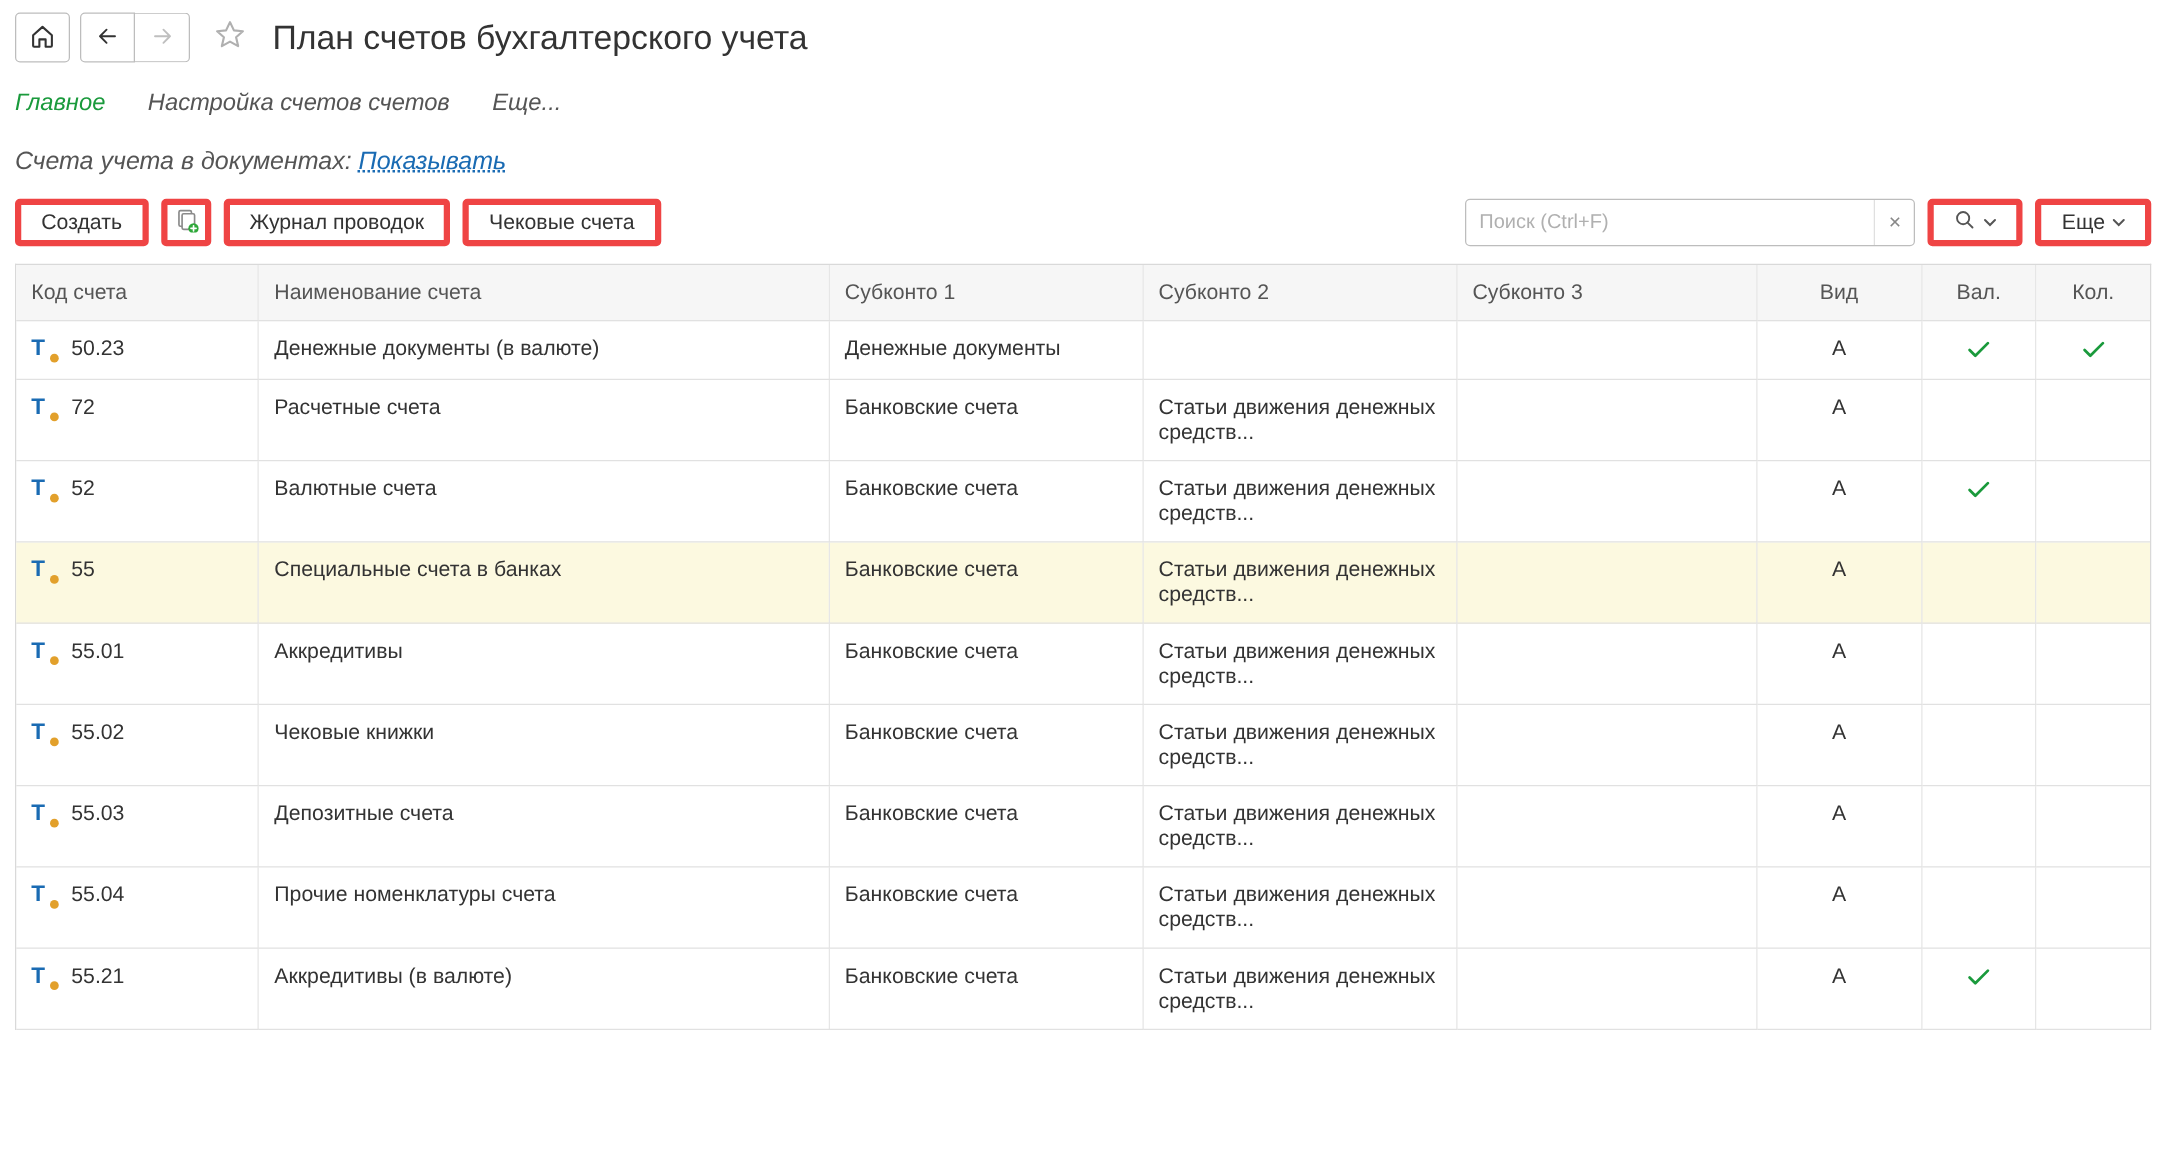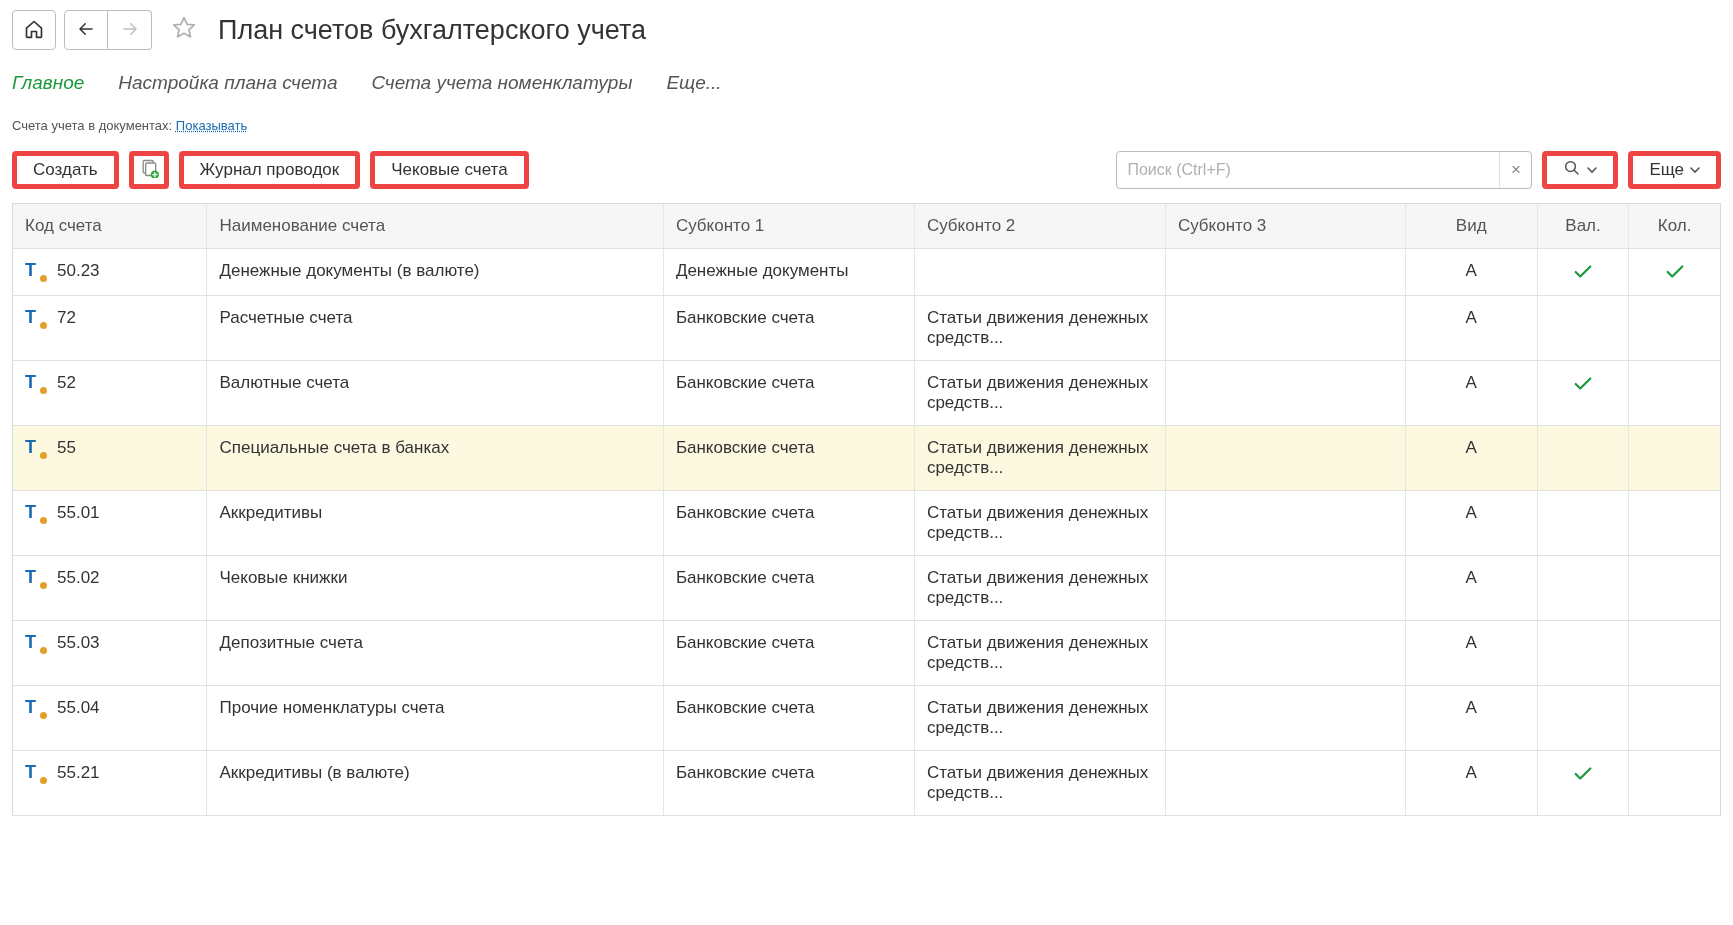--- a/index.html
+++ b/index.html
@@ -20,33 +20,33 @@
   .nav-btn.forward svg path { stroke: #bfbfbf; }
   .star-btn { width: 36px; height: 36px; display: inline-flex; align-items: center; justify-content: center; cursor: pointer; margin-left: 6px; margin-right: 8px;}
   .page-title { font-size: 27px; color: #333; }
 
   
   .tabs { display: flex; gap: 34px; margin: 0 0 20px 0; font-style: italic; }
   .tab { font-size: 19px; color: #555; cursor: pointer; padding: 4px 0; }
   .tab.active { color: #1a9a3c; }
 
   
-  .filter-line { margin: 0 0 18px 0; font-size: 13px; color: #555; }
+  .filter-line { margin: 0 0 18px 0; font-size: 20px; color: #555; font-style: italic; }
   .filter-link { color: #1a6bb3; text-decoration: underline dotted; cursor: pointer; }
 
   
   .toolbar { display: flex; align-items: center; gap: 10px; margin-bottom: 14px; }
   .btn {
     display: inline-flex; align-items: center; justify-content: center;
     height: 38px; background: #fff; border: 5px solid #ef4444; border-radius: 4px;
     cursor: pointer; padding: 0 16px; font-size: 17px; color: #333;
   }
   .btn.icon-only { width: 40px; padding: 0; }
   .spacer { flex: 1; }
-  .search-wrap { display: flex; align-items: center; border: 1px solid #bdbdbd; border-radius: 4px; height: 38px; width: 416px; }
+  .search-wrap { display: flex; align-items: center; border: 1px solid #bdbdbd; border-radius: 4px; height: 38px; width: 360px; }
   .search-input { flex: 1; border: none; outline: none; padding: 0 10px; font-size: 16px; color: #555; background: transparent; }
   .search-input::placeholder { color: #b0b0b0; }
   .search-clear { width: 32px; height: 100%; border-left: 1px solid #e0e0e0; display: inline-flex; align-items: center; justify-content: center; cursor: pointer; color: #888; }
   .dropdown-caret { margin-left: 6px; display:inline-block; }
   .dropdown-caret svg { display:block; }
 
   
   .table-wrap { border: 1px solid #d9d9d9; border-bottom: none; }
   table { width: 100%; border-collapse: collapse; table-layout: fixed; }
   th, td { border-bottom: 1px solid #e1e1e1; border-right: 1px solid #e6e6e6; padding: 12px 12px; vertical-align: top; text-align: left; font-weight: normal; }
@@ -103,22 +103,21 @@
         <svg width="26" height="26" viewBox="0 0 24 24" fill="none">
             <path d="M12 2.5l2.9 6.1 6.6.6-5 4.5 1.5 6.5L12 16.9 6 20.2l1.5-6.5-5-4.5 6.6-.6L12 2.5z" stroke="#b0b0b0" stroke-width="1.6" stroke-linejoin="round"></path>
           </svg>
       </span>
     </span>
     <span class="page-title">План счетов бухгалтерского учета</span>
   </div>
 
   <div class="tabs">
     <span class="tab active">Главное</span>
-    <span class="tab">Настройка плана счета</span>
-    <span class="tab">Счета учета номенклатуры</span>
+    <span class="tab">Настройка счетов счетов</span>
     <span class="tab">Еще...</span>
   </div>
 
   <div class="filter-line">
     <span>Счета учета в документах: </span><a class="filter-link">Показывать</a>
   </div>
 
   <div class="toolbar">
     <button class="btn">Создать</button>
     <button class="btn icon-only">

